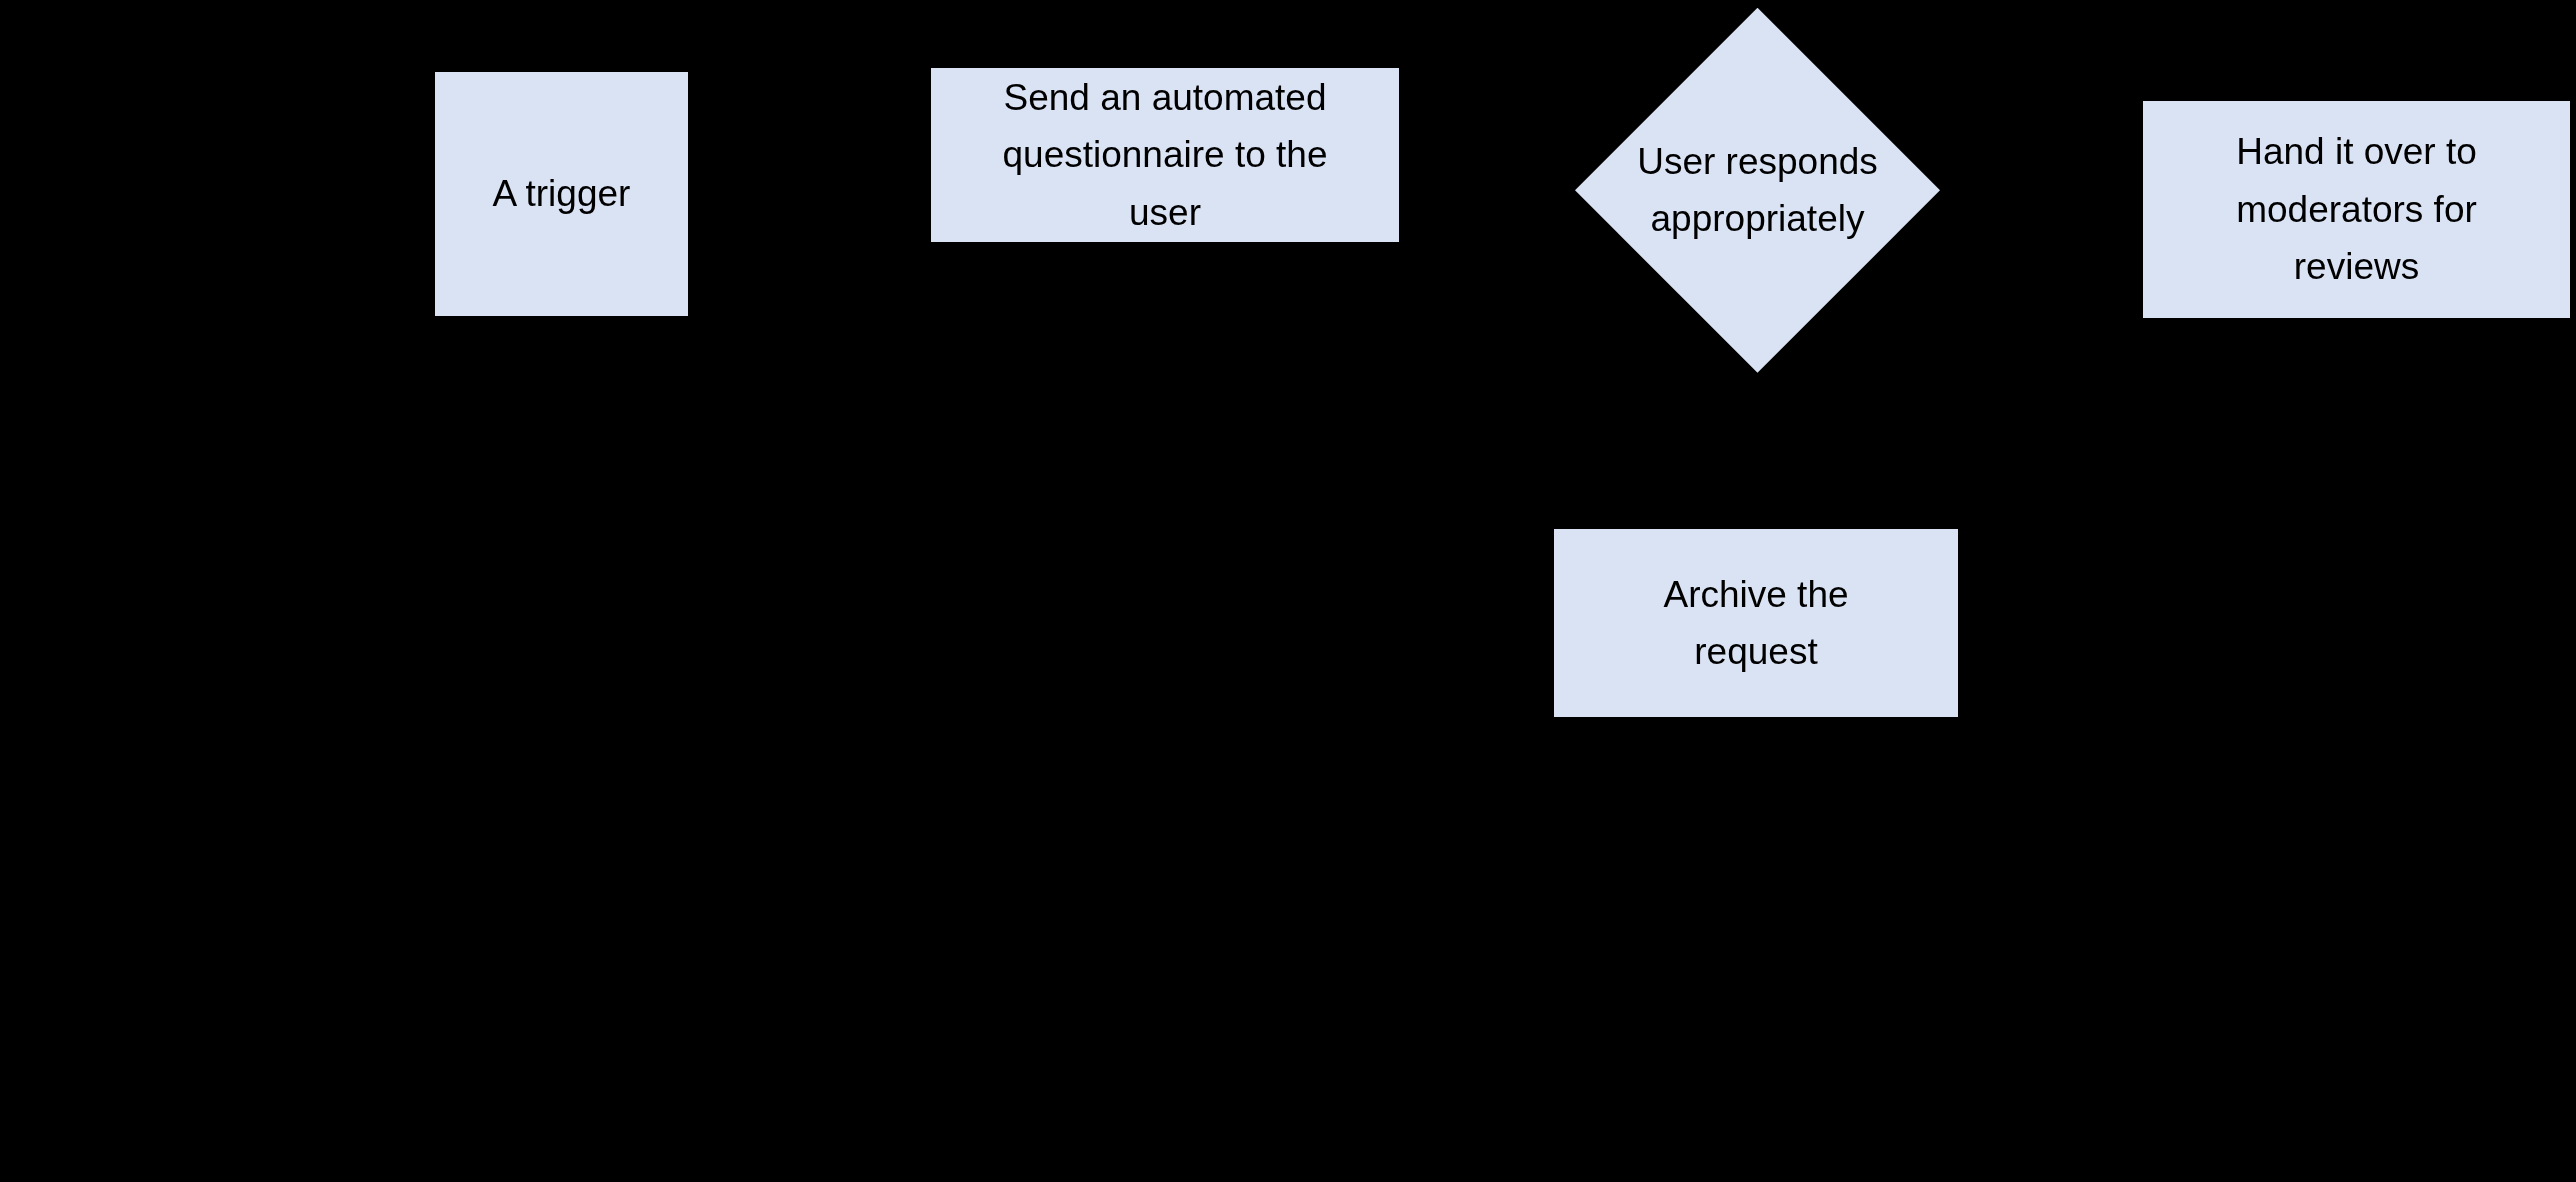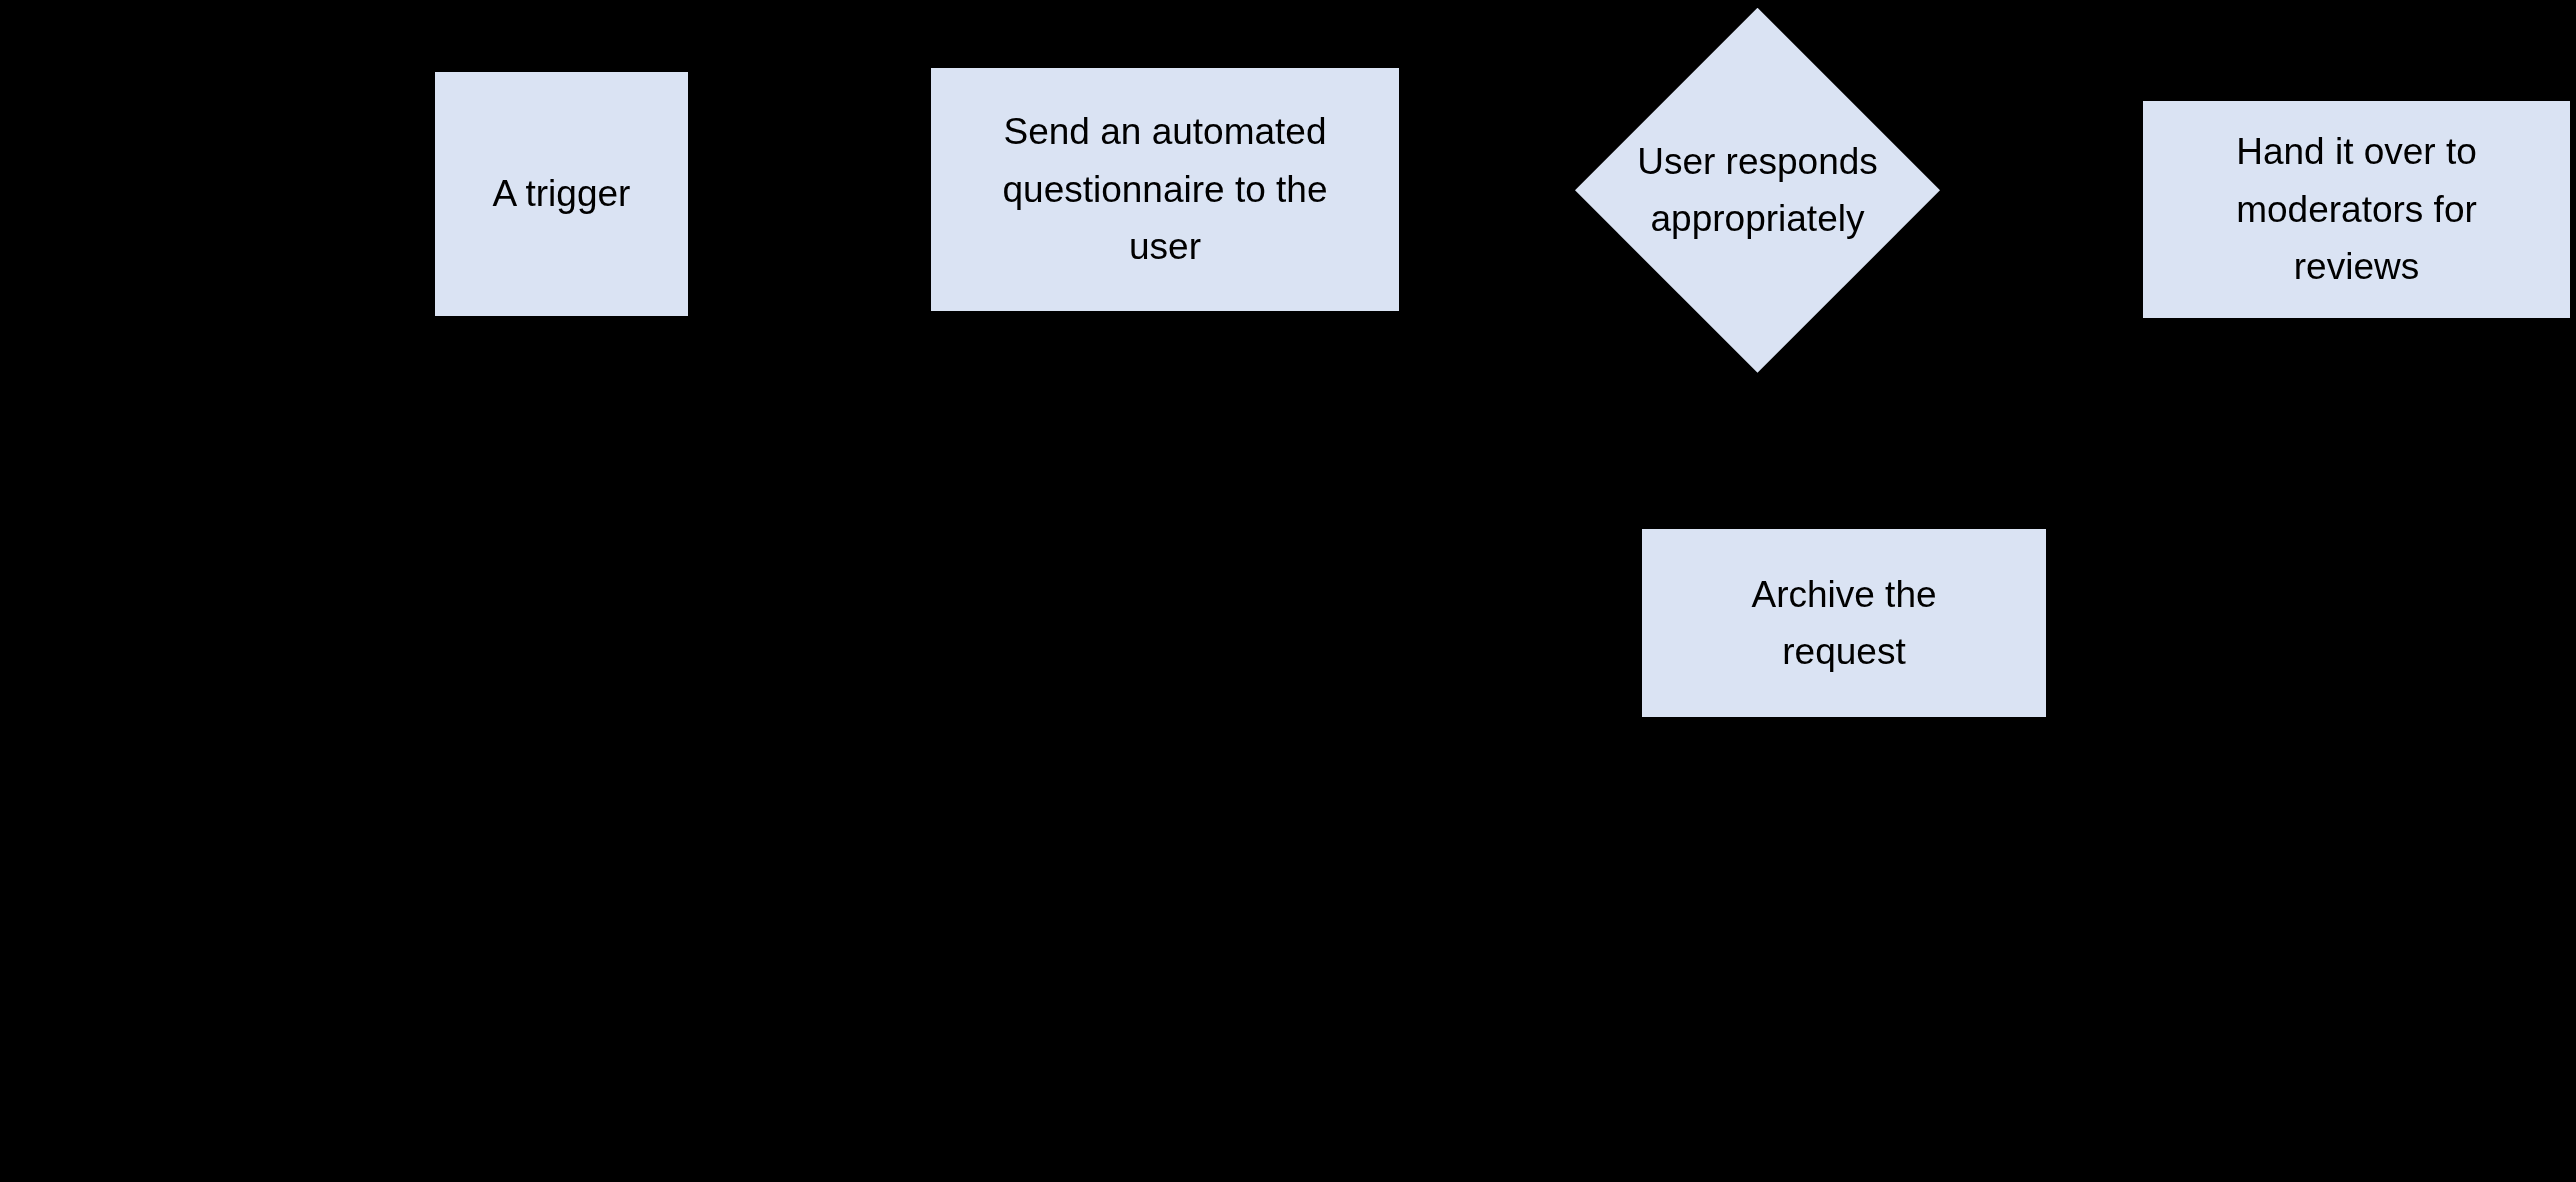--- a/index.html
+++ b/index.html
@@ -45,24 +45,24 @@
     clip-path: polygon(50% 0%, 100% 50%, 50% 100%, 0% 50%);
   }
   .diamond-label {
     position: relative;
     z-index: 1;
   }
   .label { display: block; }
 
   
   #node-trigger            { left:  435px; top:  72px; width: 253px; height: 244px; }
-  #node-send-questionnaire { left: 931px; top:  68px; width: 468px; height: 243px; }
+  #node-send-questionnaire { left: 931px; top:  68px; width: 468px; height: 174px; }
   #node-decision           { left: 1575px; top:  7.8px; width: 365px; height: 365px; }
   #node-handover           { left: 2143px; top: 82px; width: 427px; height: 217px; margin-top: 19px; }
-  #node-archive            { left: 1642px; top: 529px; width: 404px; height: 188px; justify-content: center; }
+  #node-archive            { left: 1554px; top: 529px; width: 404px; height: 188px; justify-content: center; }
 </style>
 </head>
 <body>
 
 <div class="canvas">
 
   <div class="node rect" id="node-trigger">
     <span class="label">A trigger</span>
   </div>
 

